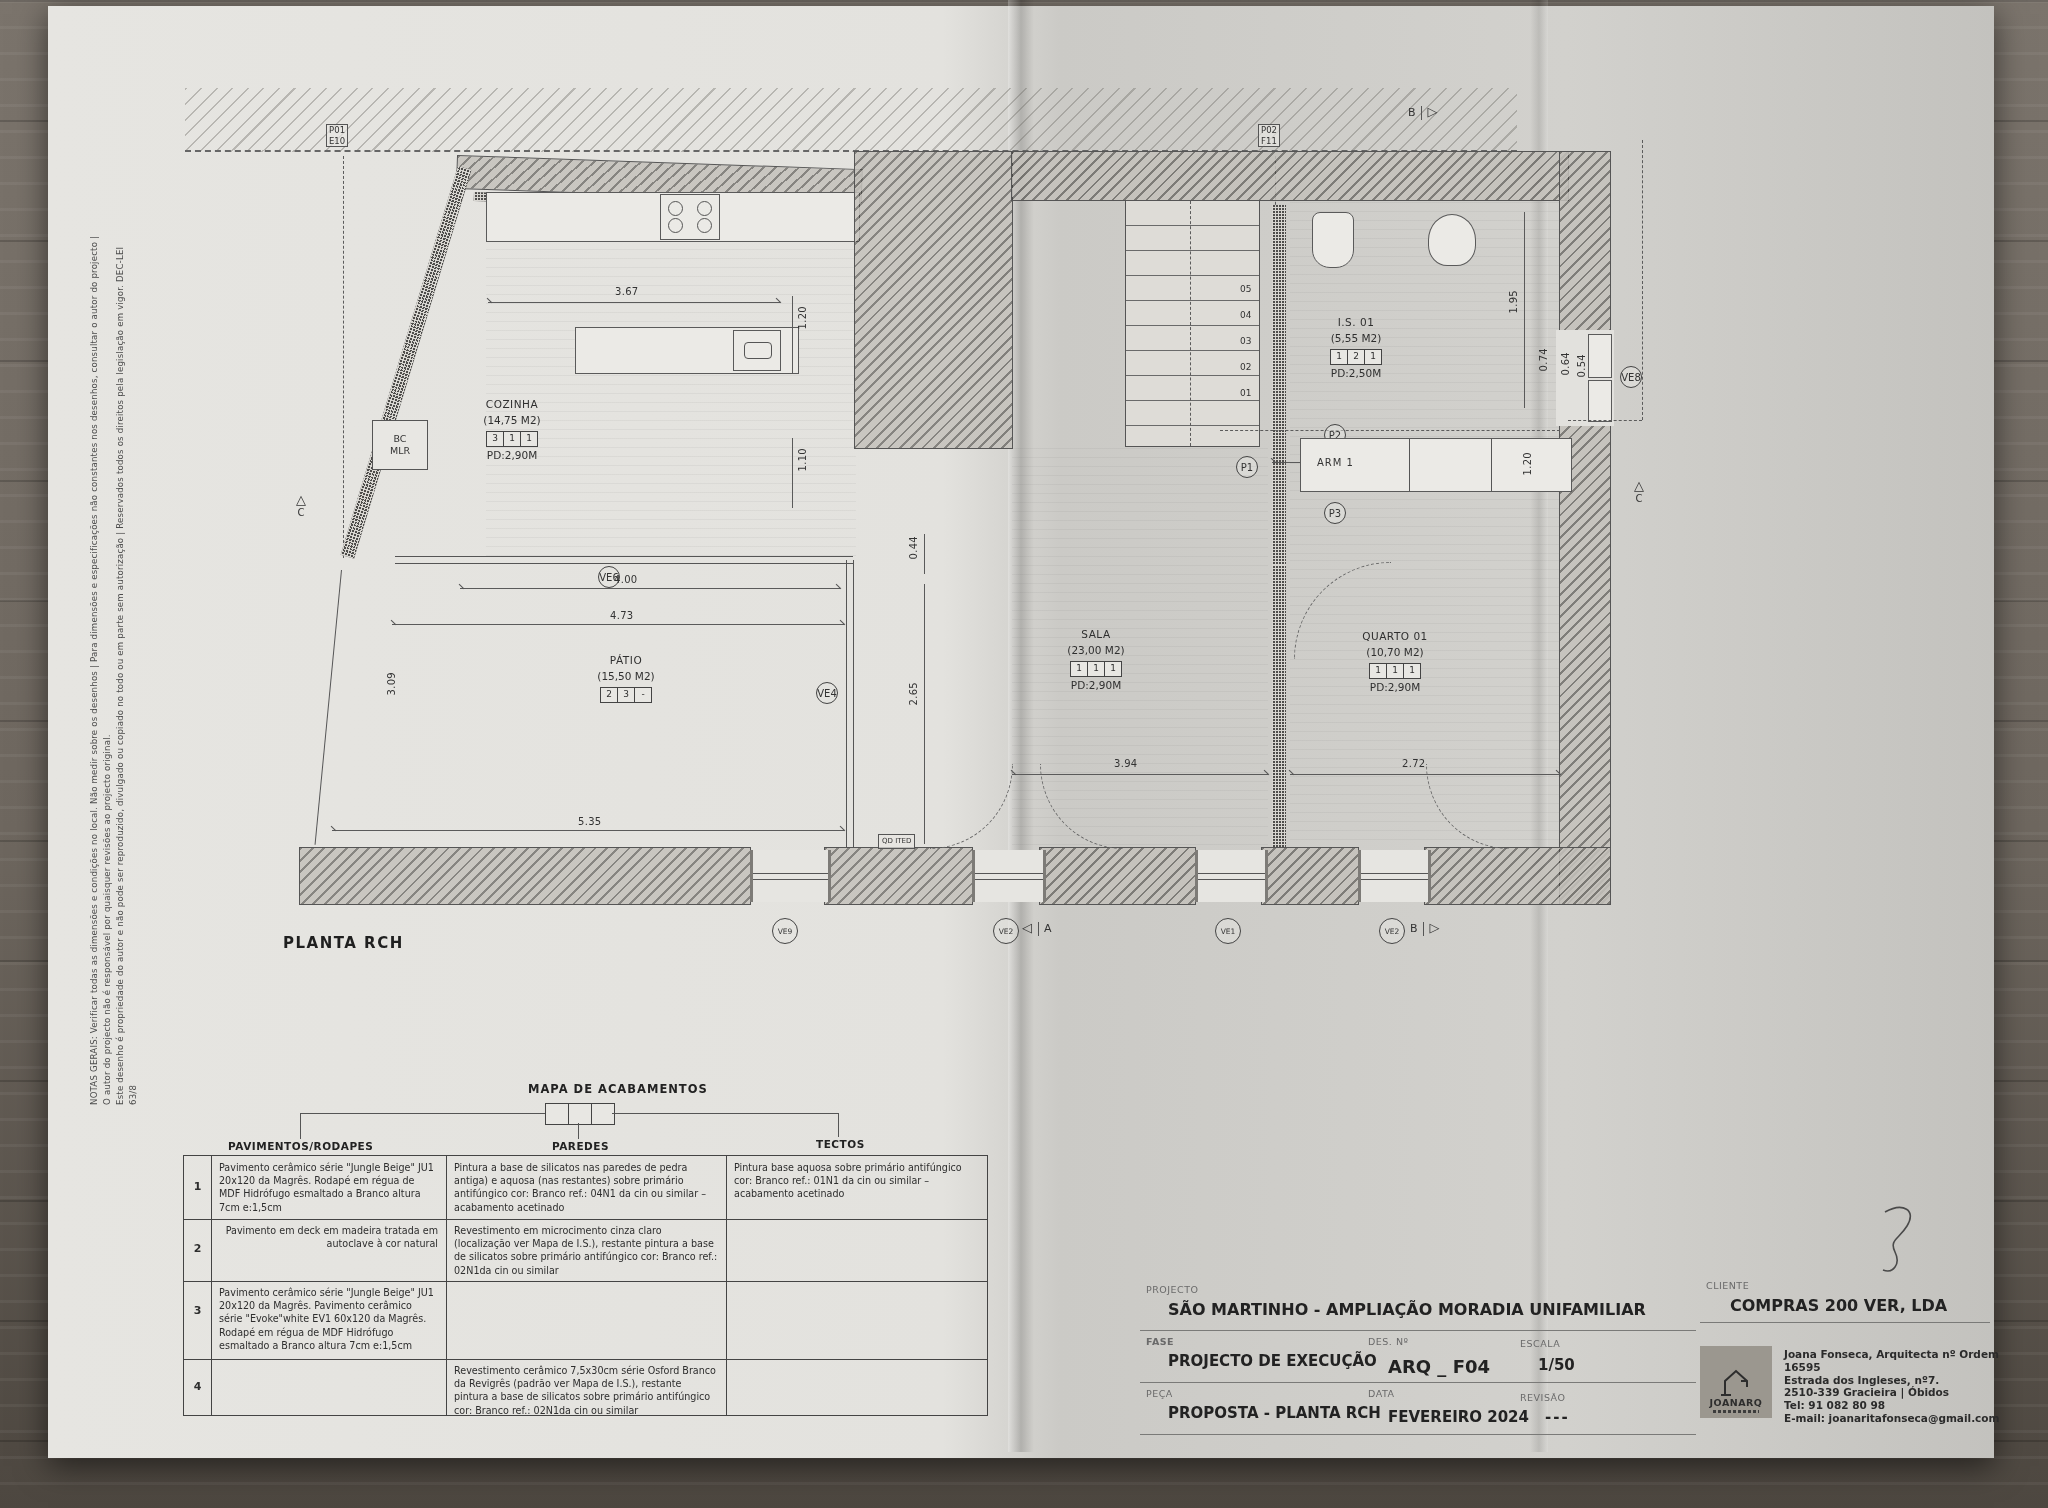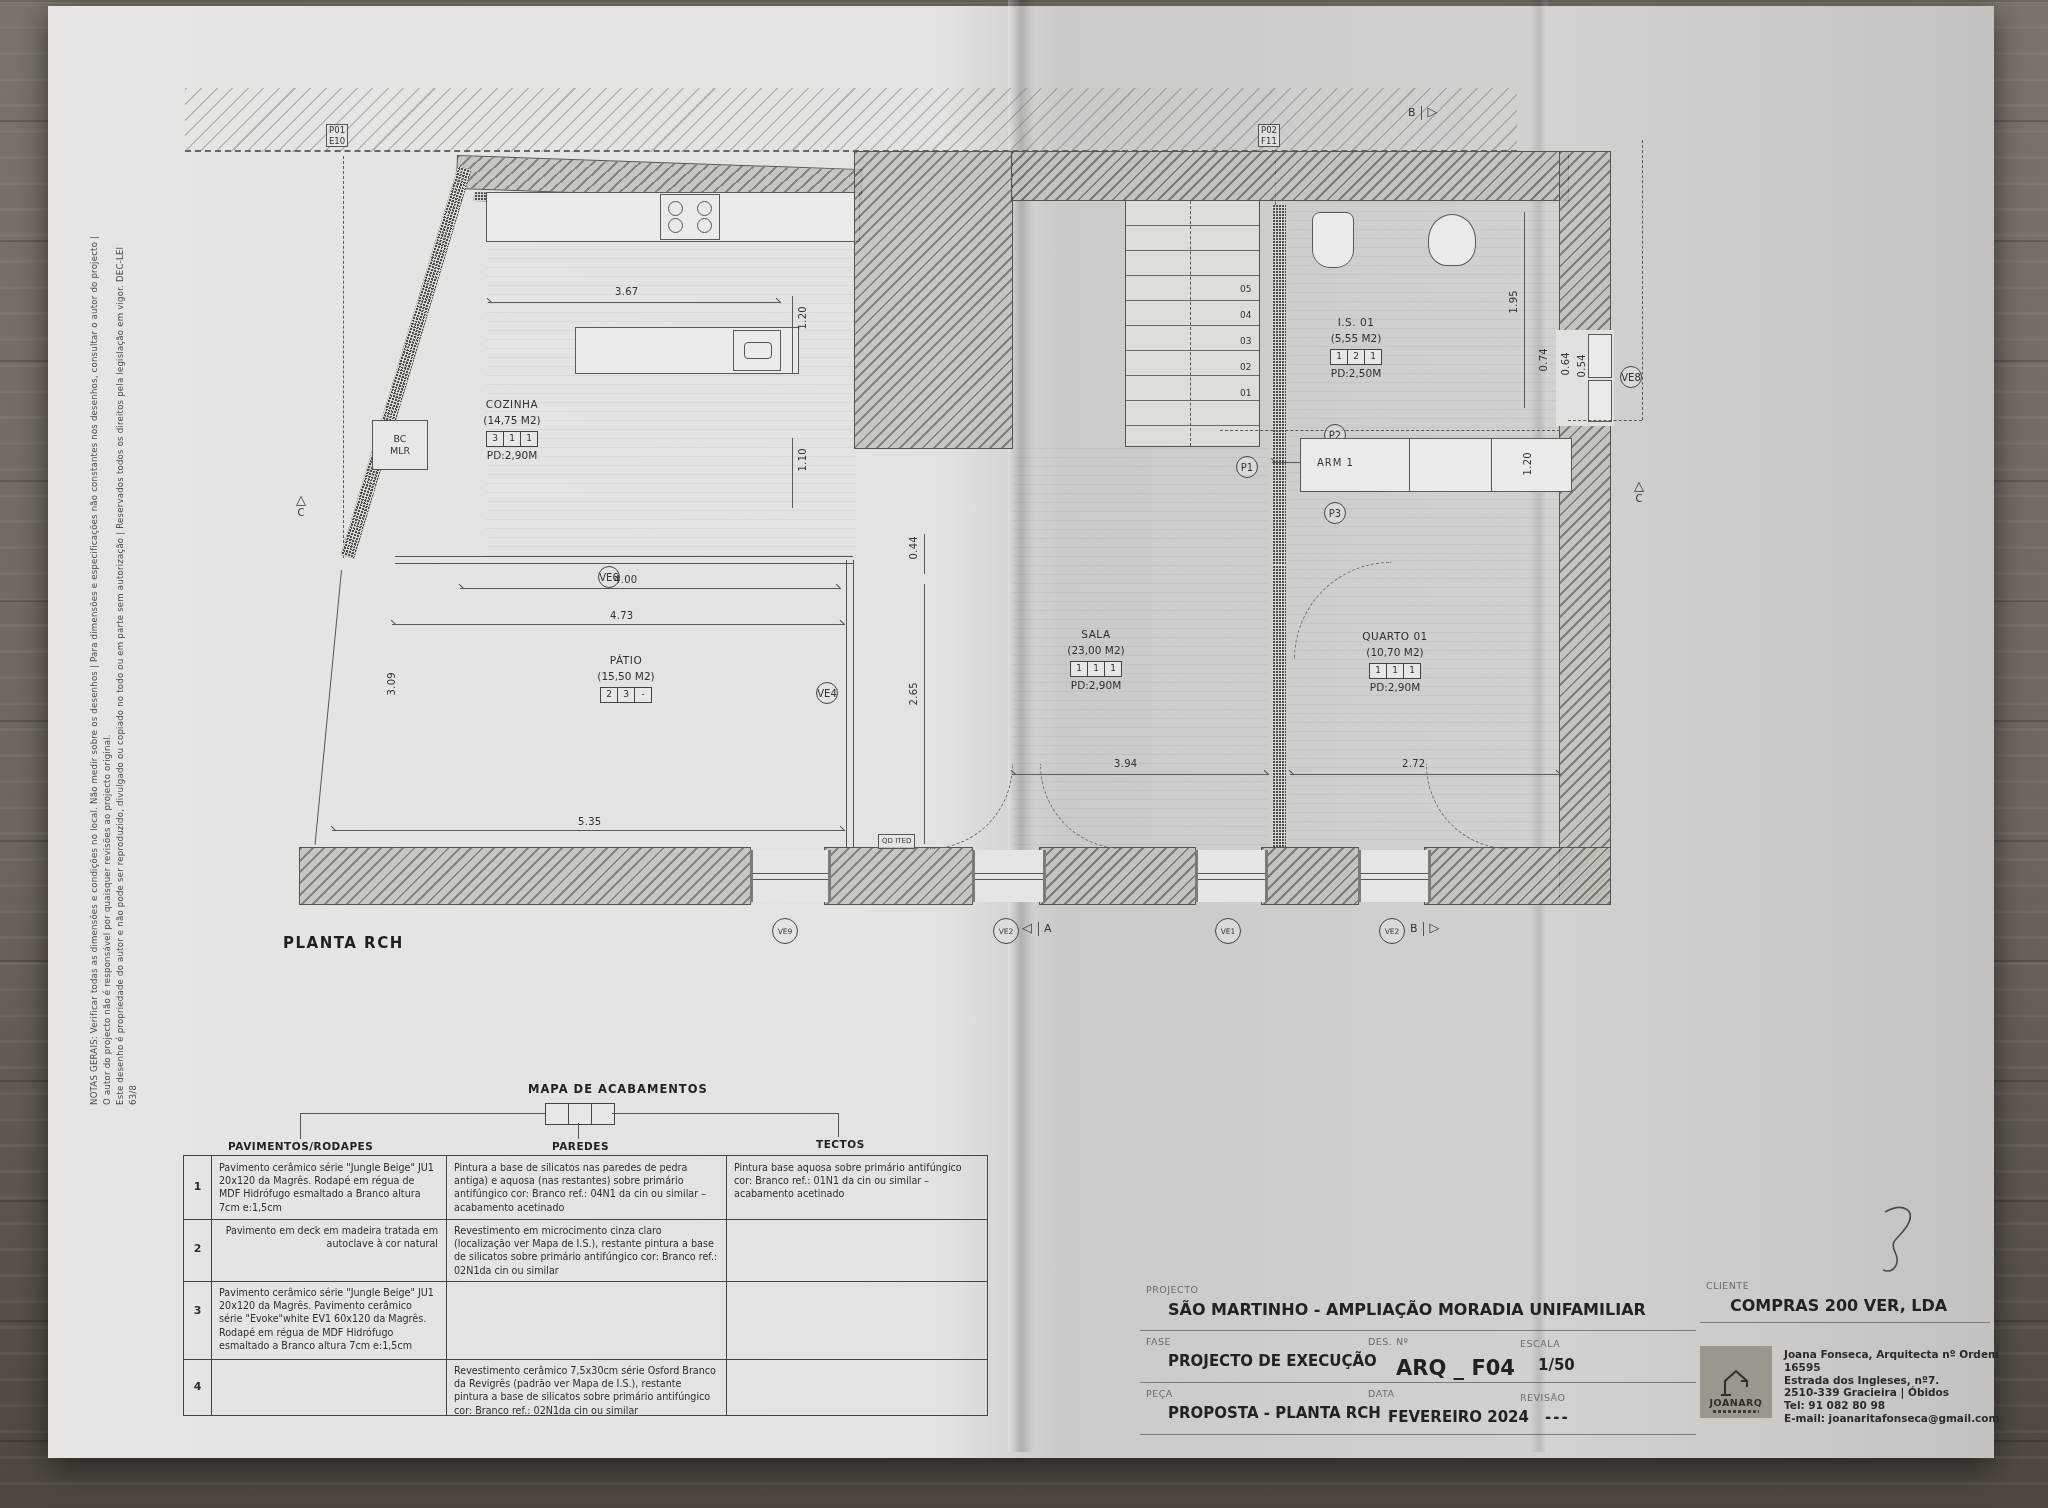--- a/index.html
+++ b/index.html
@@ -359,24 +359,24 @@
   </div>
 
   <svg class="abs" style="left:1855px;top:1200px;" width="90" height="80" viewBox="0 0 90 80">
     <path d="M30 12 C 48 2, 62 10, 52 26 C 44 39, 34 40, 40 52 C 46 64, 38 74, 28 70" fill="none" stroke="#4a4a4a" stroke-width="1.6"></path>
   </svg>
 
   <div class="abs fldlab" style="left:1146px;top:1284px;">PROJECTO</div>
   <div class="abs fldval" style="left:1168px;top:1300px;font-size:16px;">SÃO MARTINHO  -  AMPLIAÇÃO  MORADIA UNIFAMILIAR</div>
   <div class="tline" style="left:1140px;top:1330px;width:556px;"></div>
 
-  <div class="abs fldlab" style="left:1146px;top:1336px;">FASE</div>
+  <div class="abs fldlab" style="left:1146px;top:1336px;font-weight:bold;">FASE</div>
   <div class="abs fldval" style="left:1168px;top:1352px;font-size:15px;">PROJECTO DE EXECUÇÃO</div>
   <div class="abs fldlab" style="left:1368px;top:1336px;">DES. Nº</div>
-  <div class="abs fldval" style="left:1388px;top:1356px;font-size:21px;margin-left:8px;">ARQ _ F04</div>
+  <div class="abs fldval" style="left:1388px;top:1356px;font-size:18px;">ARQ _ F04</div>
   <div class="abs fldlab" style="left:1520px;top:1338px;">ESCALA</div>
   <div class="abs fldval" style="left:1538px;top:1356px;font-size:15px;">1/50</div>
   <div class="tline" style="left:1140px;top:1382px;width:556px;"></div>
 
   <div class="abs fldlab" style="left:1146px;top:1388px;">PEÇA</div>
   <div class="abs fldval" style="left:1168px;top:1404px;font-size:15px;">PROPOSTA - PLANTA RCH</div>
   <div class="abs fldlab" style="left:1368px;top:1388px;">DATA</div>
   <div class="abs fldval" style="left:1388px;top:1408px;font-size:15px;">FEVEREIRO 2024</div>
   <div class="abs fldlab" style="left:1520px;top:1392px;">REVISÃO</div>
   <div class="abs fldval" style="left:1545px;top:1408px;font-size:15px;letter-spacing:2px;">---</div>

